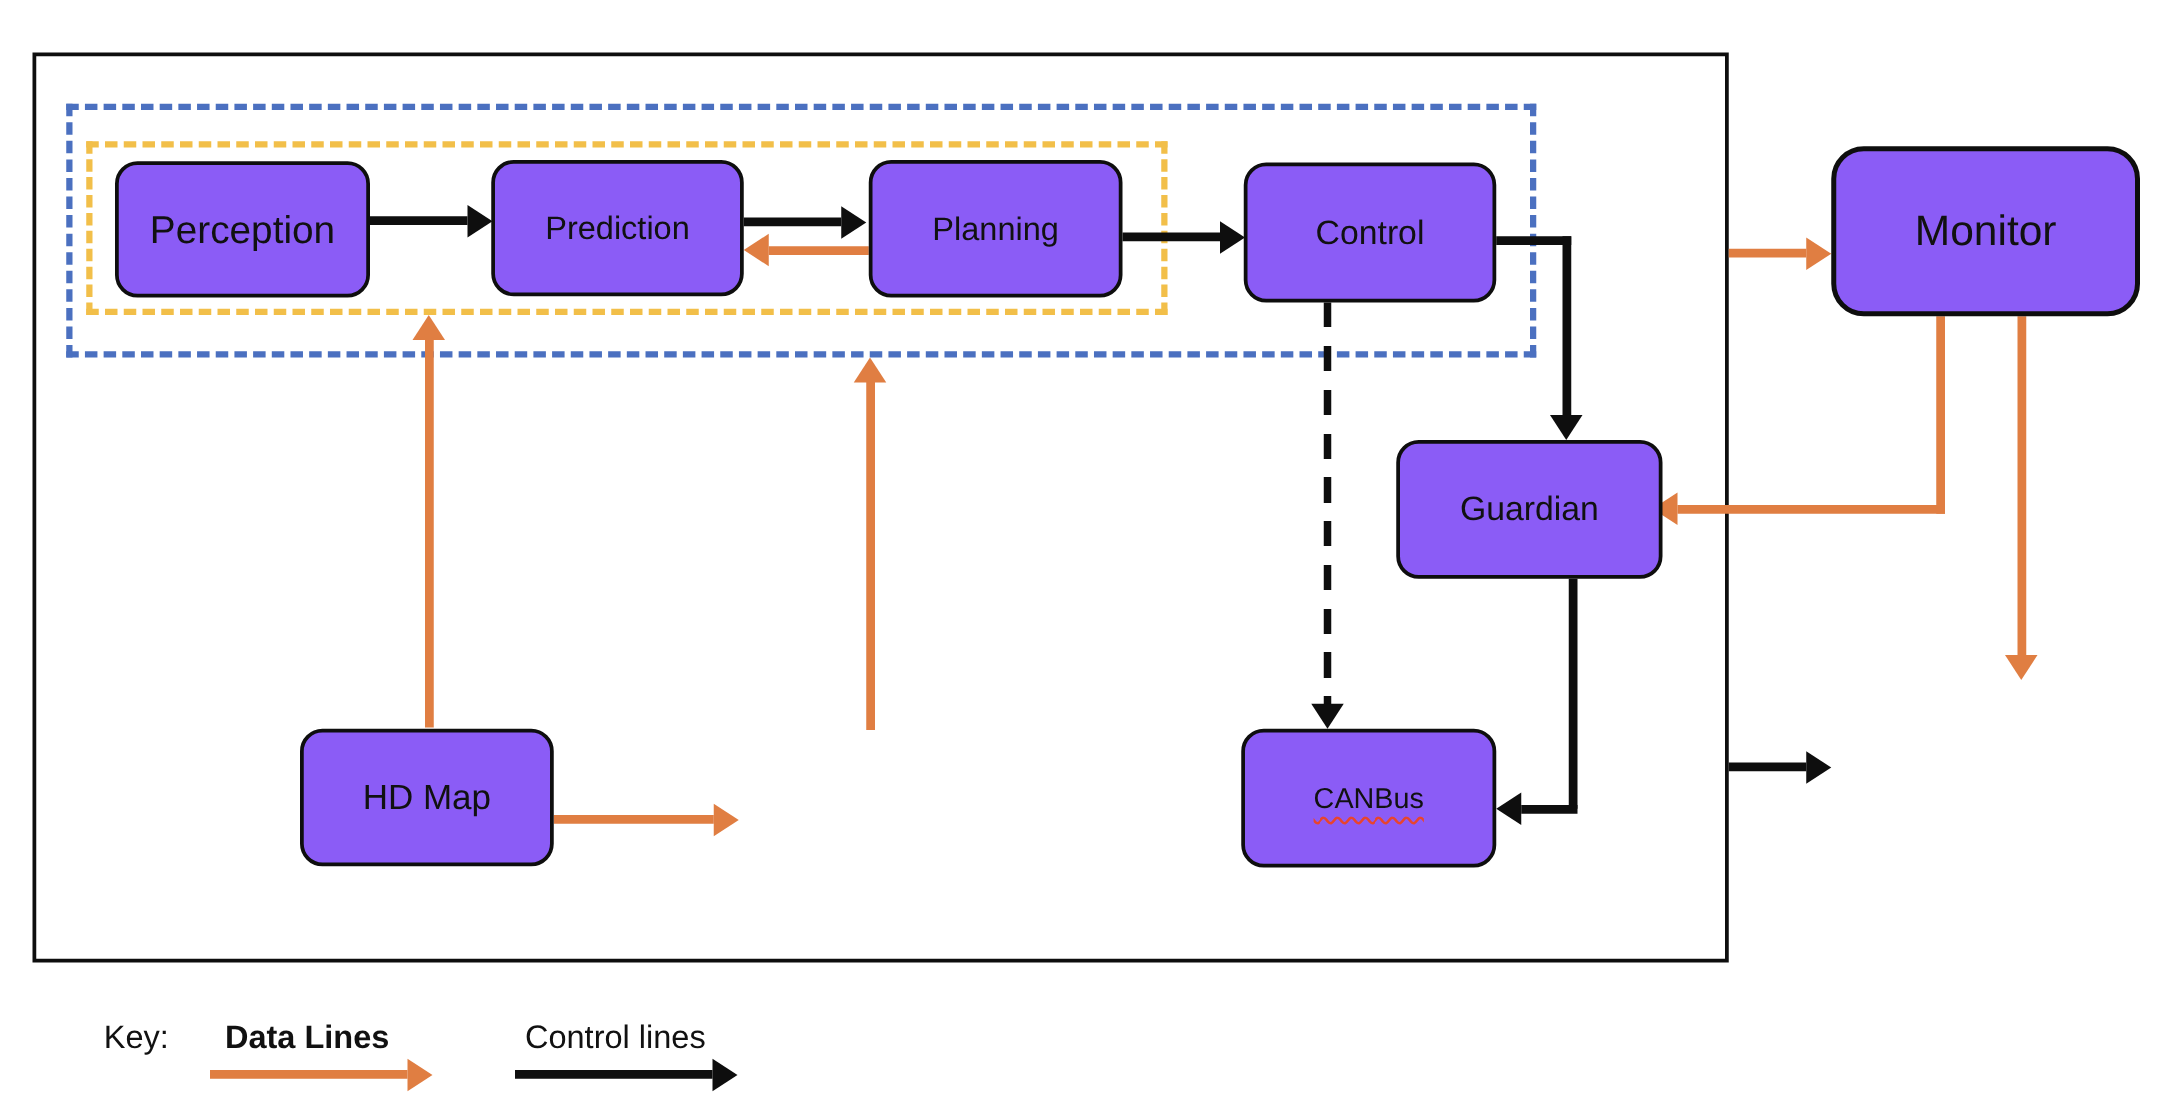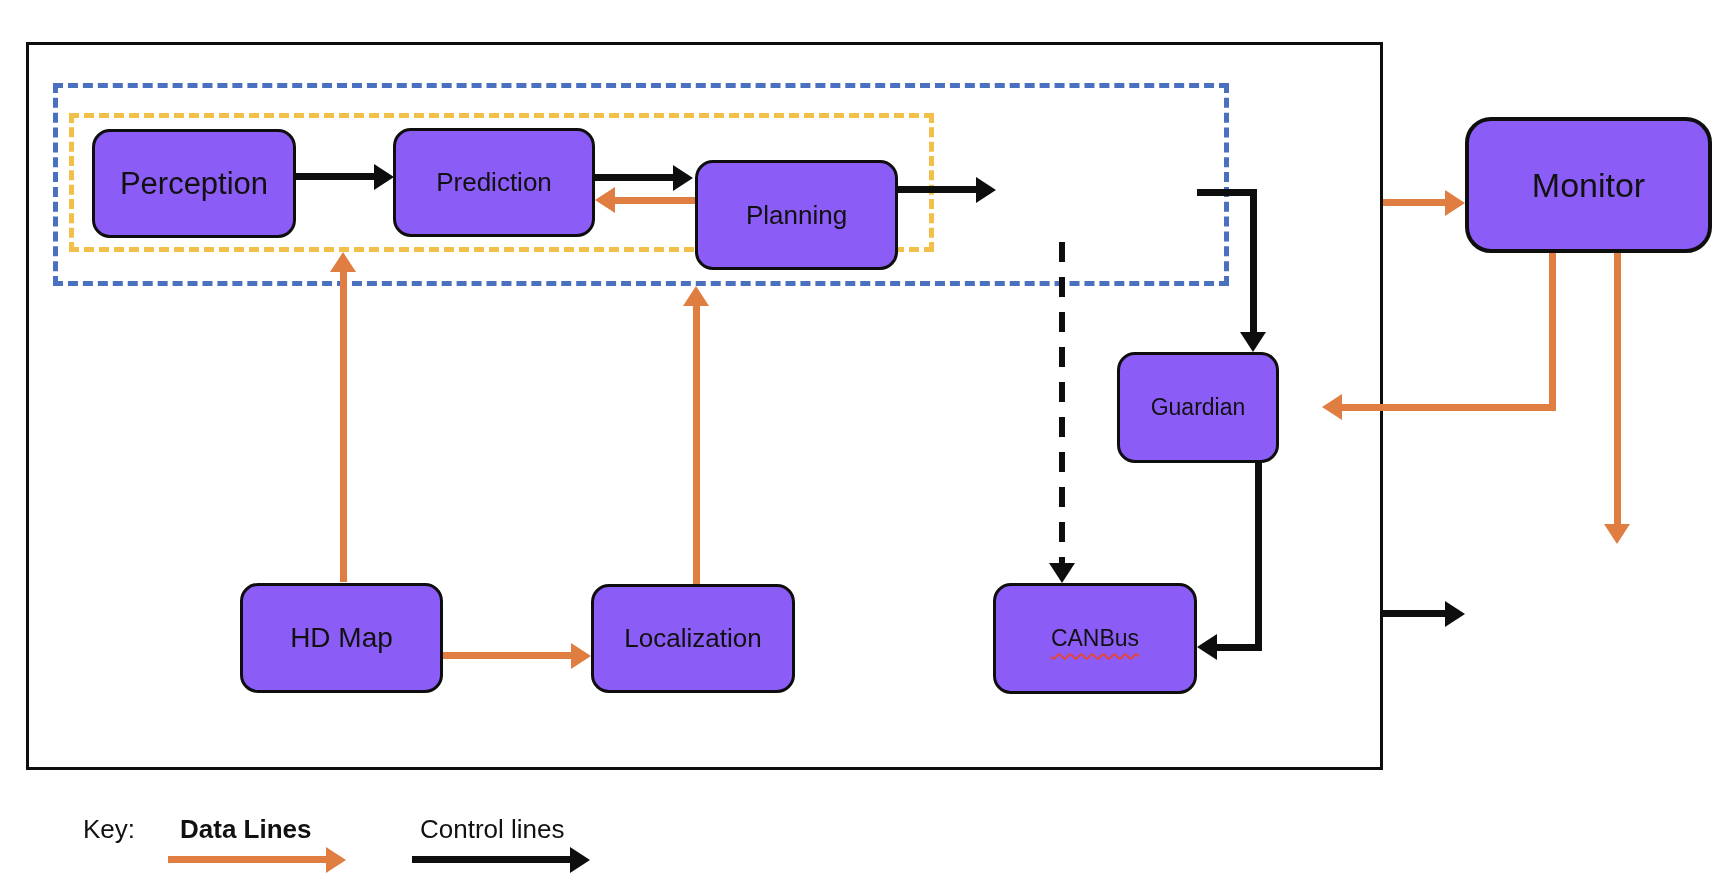--- a/index.html
+++ b/index.html
@@ -21,24 +21,24 @@
 
   .node{
     position:absolute;box-sizing:border-box;background:#8b5cf6;
     border:3px solid var(--control-line);border-radius:18px;
     display:flex;align-items:center;justify-content:center;
     font-size:26px;z-index:3;
   }
   .node.thick{border-width:4px;border-radius:26px;font-size:34px;}
   #n-perception{left:92px;top:129px;width:204px;height:109px;font-size:31px;}
   #n-prediction{left:393px;top:128px;width:202px;height:109px;}
-  #n-planning{left:695px;top:128px;width:203px;height:110px;margin-top:32px;}
+  #n-planning{left:695px;top:128px;width:203px;height:110px;}
   #n-control{left:995px;top:130px;width:202px;height:112px;font-size:27px;}
   #n-monitor{left:1465px;top:117px;width:247px;height:136px;}
-  #n-guardian{left:1117px;top:352px;width:162px;height:111px;font-size:23px;}
+  #n-guardian{left:1117px;top:352px;width:213px;height:111px;font-size:27px;}
   #n-hdmap{left:240px;top:583px;width:203px;height:110px;font-size:28px;}
   #n-localization{left:591px;top:584px;width:204px;height:109px;}
   #n-canbus{left:993px;top:583px;width:204px;height:111px;font-size:23px;}
   #n-hmi{left:1465px;top:544px;width:247px;height:139px;}
 
   .squiggle{
     text-decoration-line:underline;
     text-decoration-style:wavy;
     text-decoration-color:var(--spell-underline);
     text-decoration-thickness:2px;
@@ -76,31 +76,31 @@
 
   <div class="node" id="n-perception">
     <span>Perception</span>
   </div>
   <div class="node" id="n-prediction">
     <span>Prediction</span>
   </div>
   <div class="node" id="n-planning">
     <span>Planning</span>
   </div>
+  <div class="node" id="n-control">
+    <span>Control</span>
+  </div>
   <div class="node thick" id="n-monitor">
     <span>Monitor</span>
   </div>
   <div class="node" id="n-guardian">
     <span>Guardian</span>
   </div>
   <div class="node" id="n-hdmap">
     <span>HD Map</span>
-  </div>
-  <div class="node" id="n-localization">
-    <span>Localization</span>
   </div>
   <div class="node" id="n-canbus">
     <span class="squiggle">CANBus</span>
   </div>
 
   <div class="arrow-group">
     <div class="line" style="left:296px;top:173px;width:78px;height:7px;"></div>
     <div class="ah right" style="left:374px;top:164px;"></div>
   </div>
   <div class="arrow-group">

